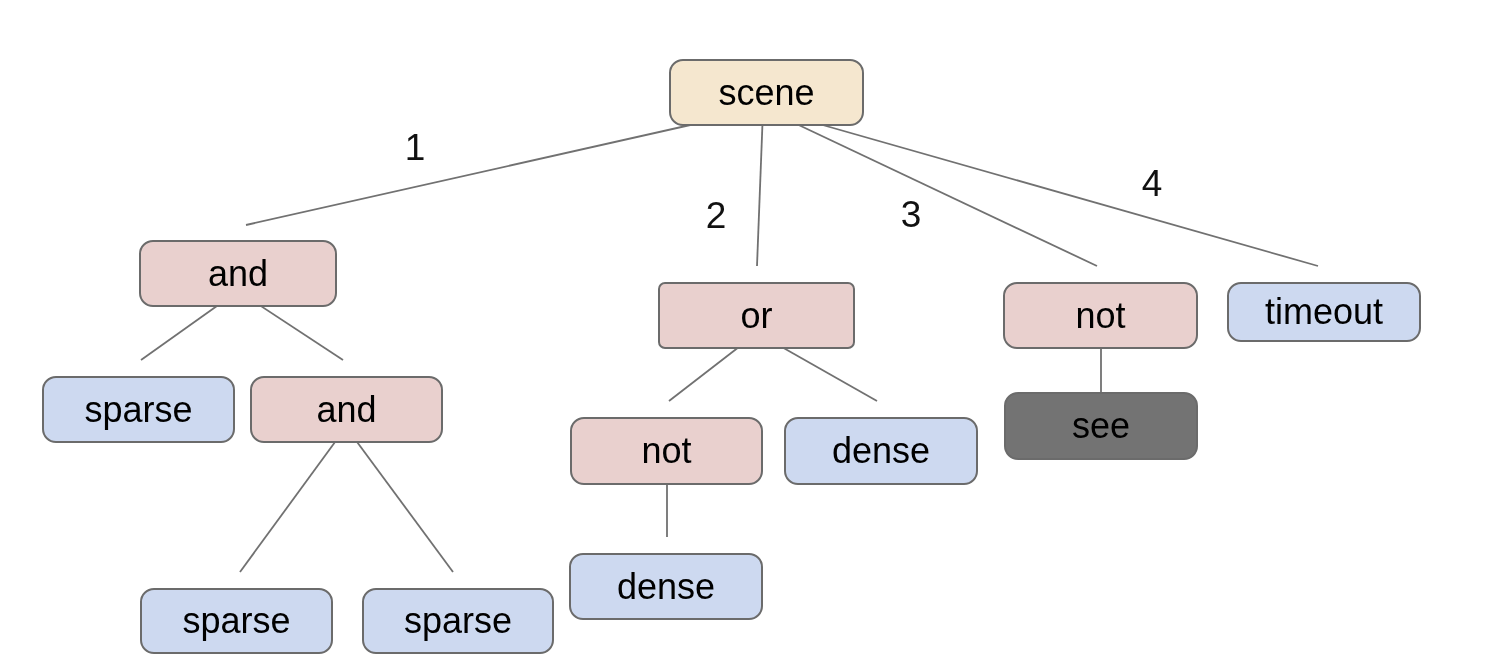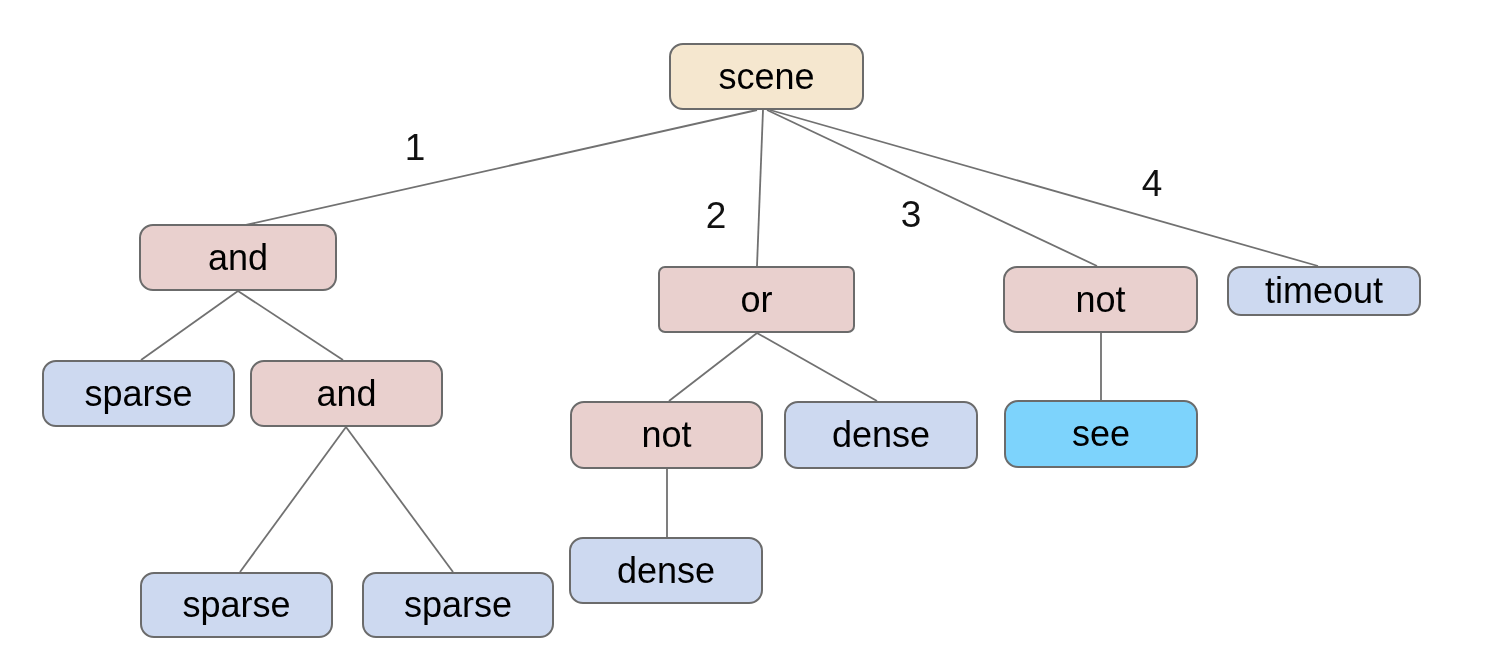--- a/index.html
+++ b/index.html
@@ -27,20 +27,21 @@
     box-sizing: border-box;
     border: 2px solid #8b5cf6;
     border-radius: 14px;
     display: flex;
     align-items: center;
     justify-content: center;
     font-size: 36px;
     line-height: 1;
     color: #000000;
     white-space: nowrap;
+    margin-top: 16px;
   }
   .edge-label {
     position: absolute;
     transform: translate(-50%, -50%);
     font-size: 37px;
     color: #111111;
     line-height: 1;
   }
 </style>
 </head>
@@ -73,36 +74,36 @@
       </div>
       <div class="node" style="left: 139px; top: 224px; width: 198px; height: 67px; background: rgb(233, 208, 206); border-color: rgb(107, 107, 107); color: rgb(0, 0, 0);">
         <span>and</span>
       </div>
       <div class="node" style="left: 658px; top: 266px; width: 197px; height: 67px; background: rgb(233, 208, 206); border-color: rgb(107, 107, 107); color: rgb(0, 0, 0); border-radius: 7px;">
         <span>or</span>
       </div>
       <div class="node" style="left: 1003px; top: 266px; width: 195px; height: 67px; background: rgb(233, 208, 206); border-color: rgb(107, 107, 107); color: rgb(0, 0, 0);">
         <span>not</span>
       </div>
-      <div class="node" style="left: 1227px; top: 266px; width: 194px; height: 50px; background: rgb(205, 217, 240); border-color: rgb(107, 107, 107); color: rgb(0, 0, 0);">
+      <div class="node" style="left: 1227px; top: 266px; width: 194px; height: 60px; background: rgb(205, 217, 240); border-color: rgb(107, 107, 107); color: rgb(0, 0, 0);">
         <span>timeout</span>
       </div>
       <div class="node" style="left: 42px; top: 360px; width: 193px; height: 67px; background: rgb(205, 217, 240); border-color: rgb(107, 107, 107); color: rgb(0, 0, 0);">
         <span>sparse</span>
       </div>
       <div class="node" style="left: 250px; top: 360px; width: 193px; height: 67px; background: rgb(233, 208, 206); border-color: rgb(107, 107, 107); color: rgb(0, 0, 0);">
         <span>and</span>
       </div>
       <div class="node" style="left: 570px; top: 401px; width: 193px; height: 68px; background: rgb(233, 208, 206); border-color: rgb(107, 107, 107); color: rgb(0, 0, 0);">
         <span>not</span>
       </div>
       <div class="node" style="left: 784px; top: 401px; width: 194px; height: 68px; background: rgb(205, 217, 240); border-color: rgb(107, 107, 107); color: rgb(0, 0, 0);">
         <span>dense</span>
       </div>
-      <div class="node" style="left: 1004px; top: 400px; width: 194px; height: 68px; background: #7dd3fc; border-color: rgb(107, 107, 107); color: rgb(0, 0, 0);">
+      <div class="node" style="left: 1004px; top: 376px; width: 194px; height: 68px; background: #737373; border-color: rgb(107, 107, 107); color: rgb(0, 0, 0);">
         <span>see</span>
       </div>
       <div class="node" style="left: 140px; top: 572px; width: 193px; height: 66px; background: rgb(205, 217, 240); border-color: rgb(107, 107, 107); color: rgb(0, 0, 0);">
         <span>sparse</span>
       </div>
       <div class="node" style="left: 362px; top: 572px; width: 192px; height: 66px; background: rgb(205, 217, 240); border-color: rgb(107, 107, 107); color: rgb(0, 0, 0);">
         <span>sparse</span>
       </div>
       <div class="node" style="left: 569px; top: 537px; width: 194px; height: 67px; background: rgb(205, 217, 240); border-color: rgb(107, 107, 107); color: rgb(0, 0, 0);">
         <span>dense</span>

